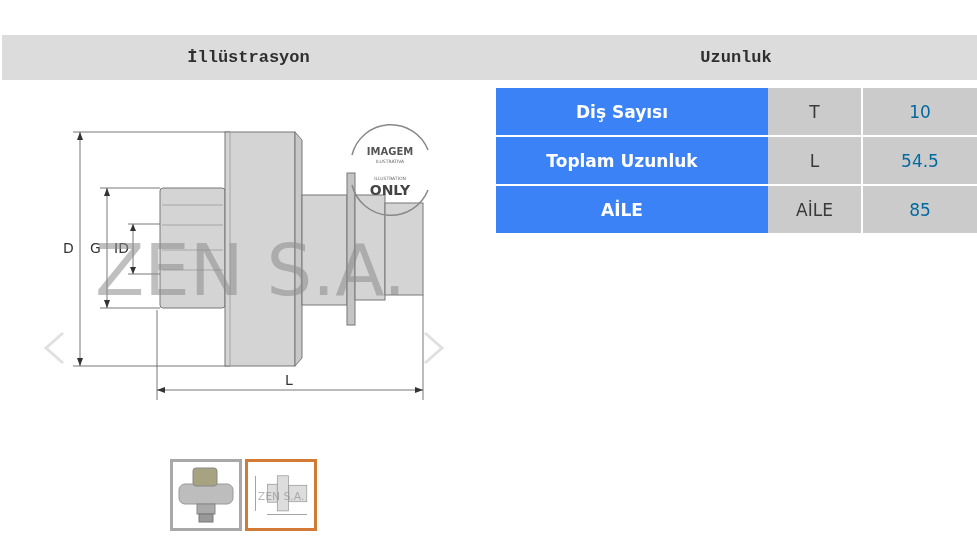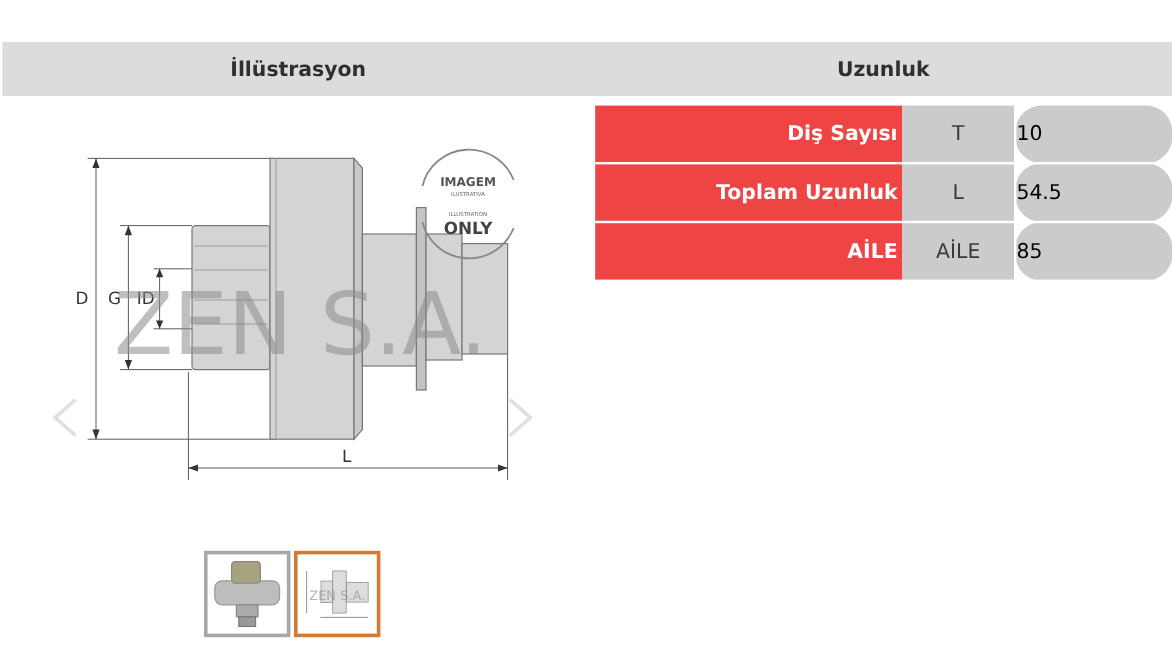--- a/index.html
+++ b/index.html
@@ -1,24 +1,24 @@
 <!DOCTYPE html>
 <html><head>
 <meta charset="utf-8">
 <style>
   html, body { margin: 0; padding: 0; background: #ffffff; }
   body { width: 977px; height: 547px; position: relative; overflow: hidden; font-family: "DejaVu Sans", sans-serif; }
-  .header-bar { position: absolute; top: 35px; height: 45px; background: #dcdcdd; display: flex; align-items: center; justify-content: center; font-weight: bold; font-size: 17px; color: #2f2f2f; }
+  .header-bar { position: absolute; top: 35px; height: 45px; background: #dcdcdd; display: flex; align-items: center; justify-content: center; font-weight: bold; font-size: 17px; color: #2f2f2f; font-family: Liberation Mono, monospace; }
   #hdr-left { left: 2px; width: 493px; }
   #hdr-right { left: 495px; width: 482px; }
   .specs { position: absolute; left: 496px; top: 88px; width: 481px; border-collapse: collapse; }
   .specs td { height: 47px; padding: 0; border-bottom: 2px solid #ffffff; font-size: 17px; }
-  .specs td.lbl { background: #ef4444; color: #ffffff; font-weight: bold; text-align: right; padding-right: 4px; width: 252px; }
+  .specs td.lbl { background: #3b82f6; color: #ffffff; font-weight: bold; text-align: center; padding-right: 20px; width: 252px; }
   .specs td.code { background: #cbcbcb; color: #3a3a3a; text-align: center; width: 93px; border-right: 2px solid #ffffff; }
-  .specs td.val { background: #cbcbcb; color: #000000; text-align: left; border-radius: 22px; }
+  .specs td.val { background: #cbcbcb; color: #0369a1; text-align: center; }
   .illus { position: absolute; left: 30px; top: 100px; width: 440px; height: 320px; }
   .nav-arrow { position: absolute; cursor: pointer; }
   .thumbs { position: absolute; top: 459px; left: 170px; display: flex; gap: 3px; }
   .thumb { width: 72px; height: 72px; box-sizing: border-box; border: 3px solid #a8a8a8; background: #fff; cursor: pointer; }
   .thumb.active { border-color: #d37a37; }
 </style>
 </head>
 <body>
 
 <div id="hdr-left" class="header-bar">

